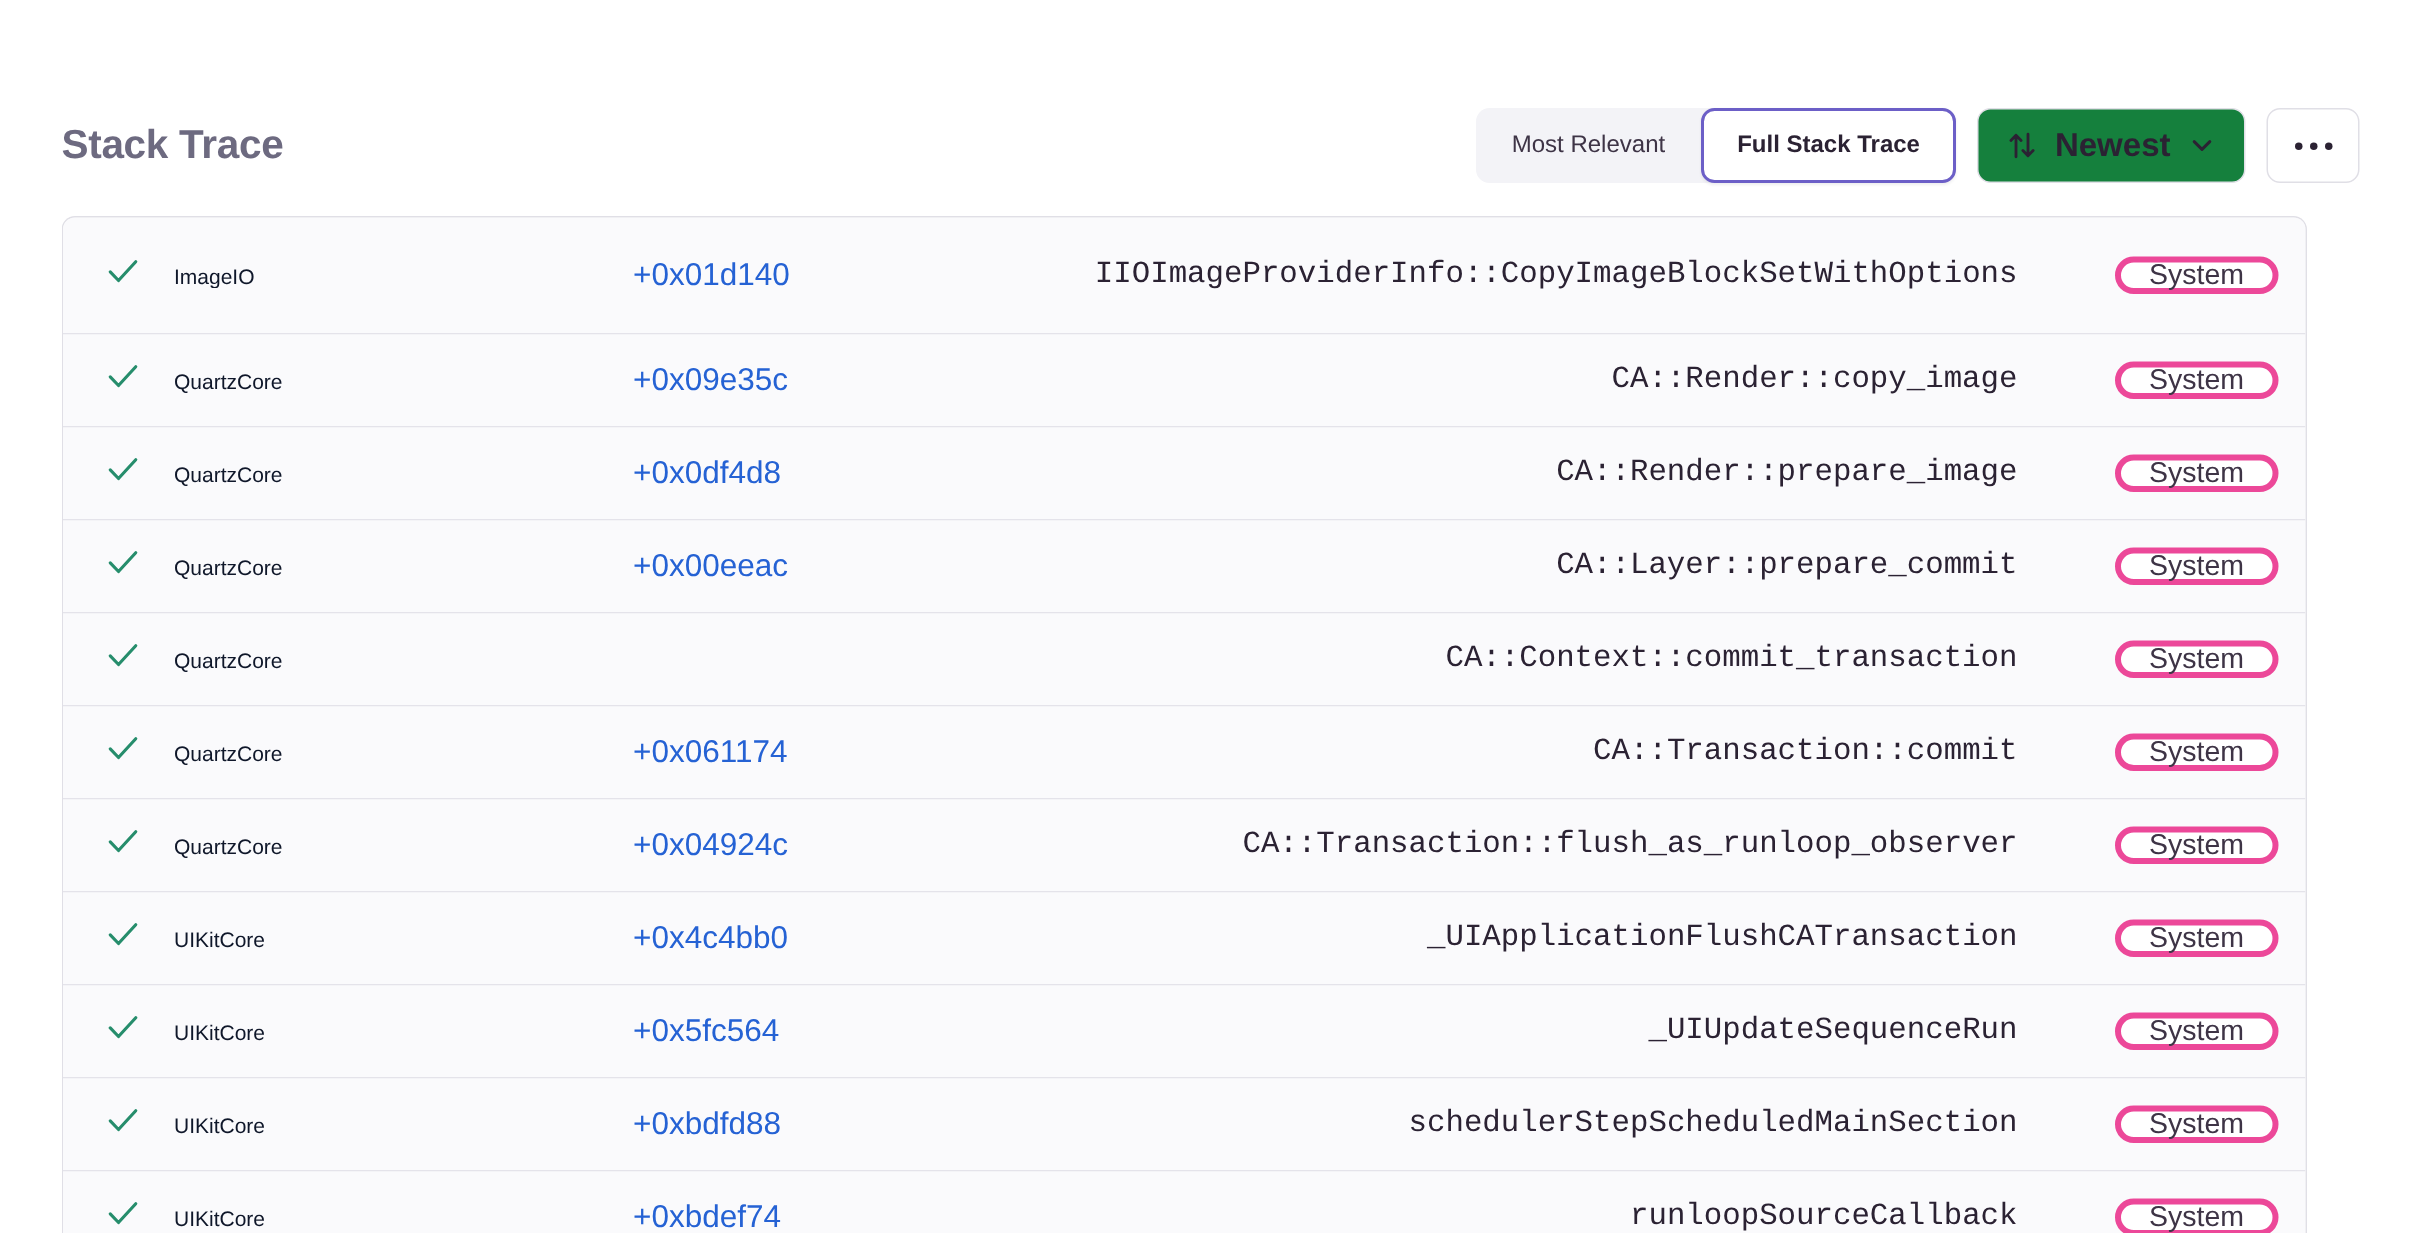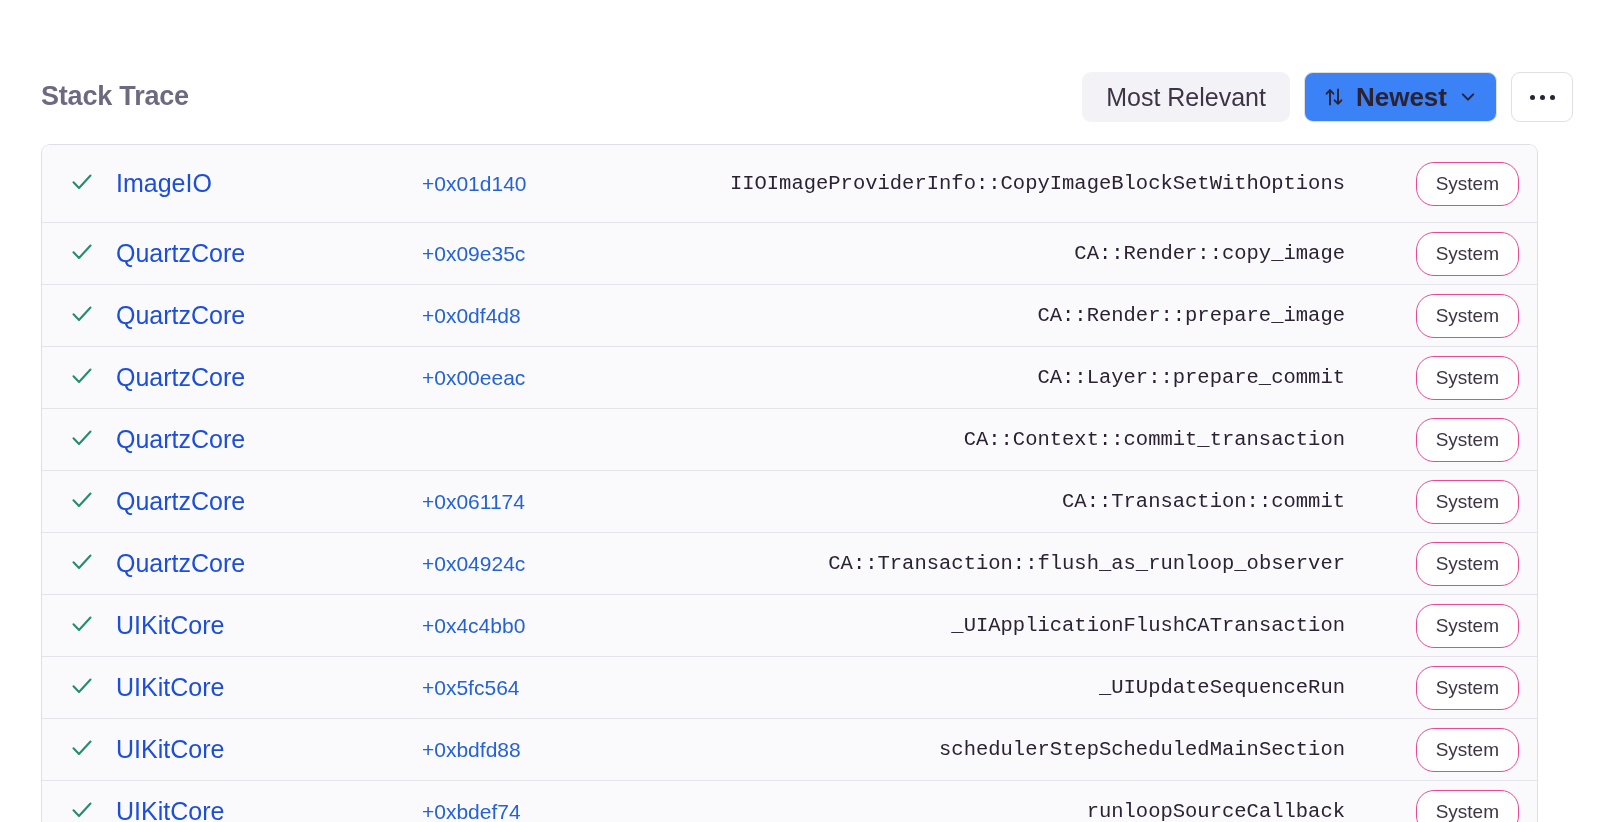--- a/index.html
+++ b/index.html
@@ -56,21 +56,21 @@
     border-radius: 9px;
     height: 50px;
     padding: 0;
     position: relative;
   }
   .seg-btn {
     height: 50px;
     display: flex;
     align-items: center;
     padding: 0 22px;
-    font-size: 25px;
+    font-size: 16px;
     color: #3e3446;
     background: transparent;
     border: 2px solid transparent;
     border-radius: 9px;
     white-space: nowrap;
     cursor: pointer;
     font-family: "Liberation Sans", sans-serif;
   }
   .seg-btn.active {
     background: #ffffff;
@@ -80,24 +80,24 @@
     box-shadow: 0 1px 2px rgba(43,34,51,0.08);
   }
 
   
   .sort-btn {
     display: flex;
     align-items: center;
     gap: 11px;
     height: 50px;
     padding: 0 18px;
-    background: #3b82f6;
+    background: #15803d;
     border: 1px solid #e0dfe6;
     border-radius: 9px;
-    font-size: 26px;
+    font-size: 22px;
     font-weight: 700;
     color: #2b2233;
     cursor: pointer;
     white-space: nowrap;
     font-family: "Liberation Sans", sans-serif;
   }
   .sort-icon {
     display: inline-flex;
     align-items: center;
     color: #2b2233;
@@ -160,22 +160,22 @@
     display: flex;
     align-items: center;
     justify-content: center;
     padding-left: 6px;
   }
   .check-icon { display: block; color: #268d6c; }
 
   .col-module {
     flex: 0 0 306px;
     width: 306px;
-    font-size: 25px;
-    color: #1d4ed8;
+    font-size: 14px;
+    color: #0f172a;
     white-space: nowrap;
     overflow: hidden;
   }
 
   .col-offset {
     flex: 0 0 252px;
     width: 252px;
     font-size: 21px;
     color: #2562d4;
     white-space: nowrap;
@@ -197,43 +197,44 @@
     flex: 0 0 150px;
     width: 150px;
     display: flex;
     justify-content: flex-end;
     align-items: center;
   }
   .tag-pill {
     display: inline-flex;
     align-items: center;
     justify-content: center;
-    height: 44px;
+    height: 25px;
     padding: 0 19px;
-    border: 1px solid #ec4899;
+    border: 4px solid #ec4899;
     border-radius: 18px;
     background: #ffffff;
     font-size: 19px;
     color: #3e3446;
     white-space: nowrap;
   }
 </style>
 </head>
 <body>
 
 <div class="page">
 
   <div class="header">
 
     <div class="panel-title">Stack Trace</div>
 
     <div class="header-actions">
 
       <div class="segmented">
         <button class="seg-btn">Most Relevant</button>
+        <button class="seg-btn active">Full Stack Trace</button>
       </div>
 
       <button class="sort-btn">
         <span class="sort-icon">
           <svg width="22" height="22" viewBox="0 0 22 22" fill="none" aria-hidden="true">
             <path d="M7 18.5V4.2M7 4.2L3.6 7.7M7 4.2L10.4 7.7" stroke="currentColor" stroke-width="1.9" stroke-linecap="round" stroke-linejoin="round"></path>
             <path d="M15 3.5V17.8M15 17.8L18.4 14.3M15 17.8L11.6 14.3" stroke="currentColor" stroke-width="1.9" stroke-linecap="round" stroke-linejoin="round"></path>
           </svg>
         </span>
         <span>Newest</span>

